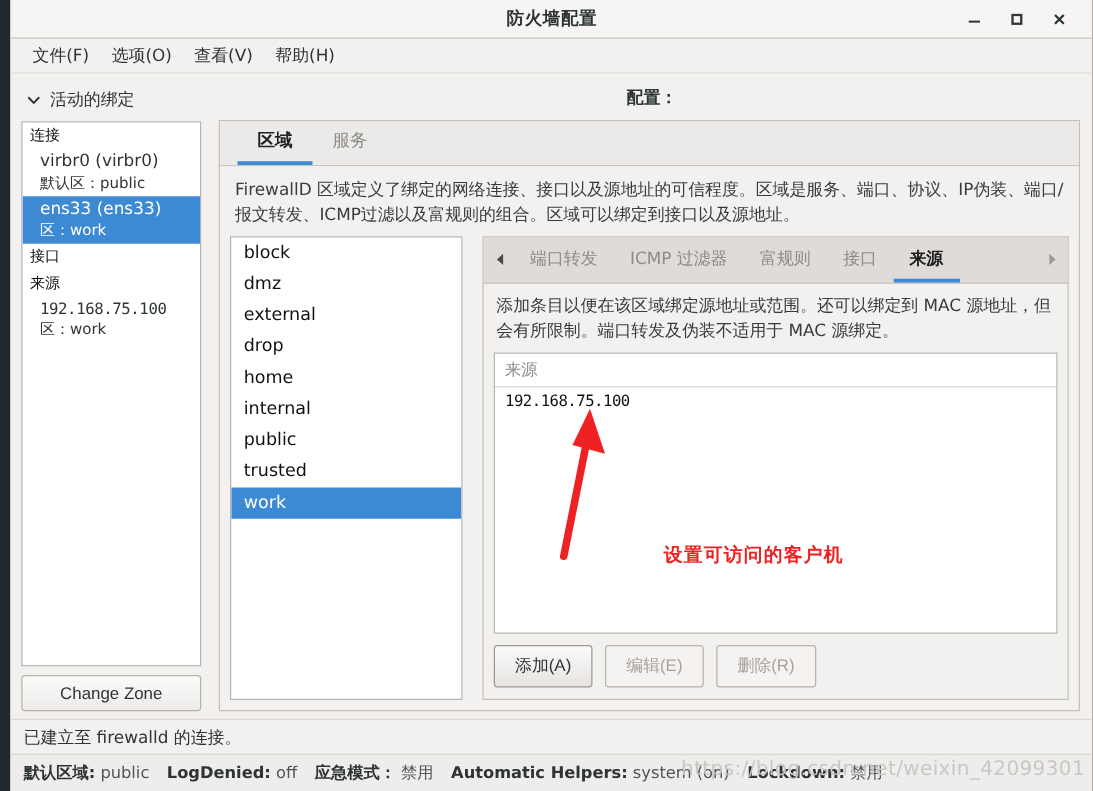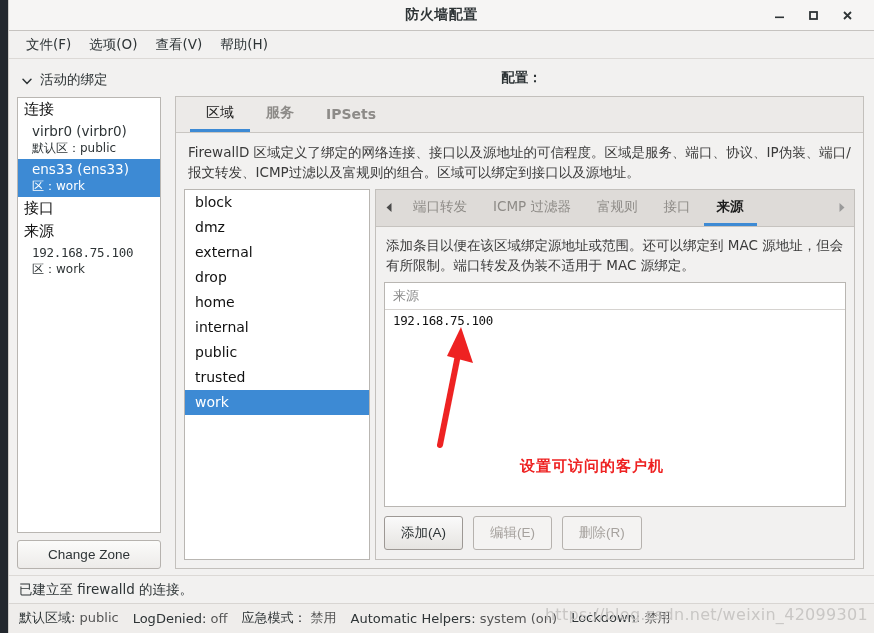--- a/index.html
+++ b/index.html
@@ -126,21 +126,21 @@
     flex: 1 1 auto;
     background: #ffffff;
     border: 1px solid #b9b6b2;
     overflow: hidden;
     min-height: 0;
     font-size: 13px;
   }
   .grp {
     padding: 2px 6px 2px 6px;
     color: #111;
-    font-size: 15px;
+    font-size: 12px;
   }
   .bitem {
     padding: 2px 6px 3px 14px;
     line-height: 1.3;
   }
   .bitem.sel { background: #3d8ad4; color: #fff; }
   .bitem .l1 { font-size: 13.5px; }
   .bitem .l2 { font-size: 12px; }
   .bitem .ip { font-family: "DejaVu Sans Mono", "Liberation Mono", monospace; font-size: 12.5px; letter-spacing: -0.3px; }
   .btn {
@@ -201,37 +201,37 @@
     border-bottom: 1px solid #c9c6c2;
     padding-left: 14px;
     flex: 0 0 auto;
   }
   .tab {
     padding: 8px 16px 7px 16px;
     font-size: 14px;
     color: #8d8b88;
     cursor: pointer;
     border-bottom: 3px solid transparent;
-    font-weight: bold;
-  }
-  .tab.active { color: #222; font-weight: normal; border-bottom-color: #3d8ad4; }
+    font-weight: normal;
+  }
+  .tab.active { color: #222; font-weight: bold; border-bottom-color: #3d8ad4; }
 
   .zoneinfo {
     padding: 9px 12px 6px 12px;
     font-size: 13.5px;
     line-height: 1.5;
     color: #3a3a3a;
     background: #f2f1f0;
     flex: 0 0 auto;
   }
 
   .zonesplit {
     flex: 1 1 auto;
     display: flex;
-    gap: 5px;
+    gap: 16px;
     padding: 0 8px 8px 8px;
     min-height: 0;
   }
   .zonelist {
     width: 186px; flex: 0 0 186px;
     background: #fff;
     border: 1px solid #b9b6b2;
     overflow: hidden;
     font-size: 14px;
   }
@@ -298,21 +298,21 @@
     padding: 3px 8px;
     font-family: "DejaVu Sans Mono", "Liberation Mono", monospace;
     font-size: 12.5px;
     letter-spacing: -0.4px;
     color: #111;
     cursor: pointer;
   }
   .annot-svg { position: absolute; left: 0; top: 0; pointer-events: none; }
   .annot-text {
     position: absolute;
-    left: 135px; top: 174px;
+    left: 135px; top: 152px;
     color: #ee2222;
     font-weight: bold;
     font-size: 15px;
     letter-spacing: 1px;
   }
   .actionrow {
     display: flex; gap: 10px;
     padding: 9px 8px 9px 8px;
     flex: 0 0 auto;
   }
@@ -332,21 +332,21 @@
     font-size: 13px;
     color: #2e3436;
     background: #efedeb;
     border-top: 1px solid #d8d5d2;
     display: flex; align-items: center; gap: 14px;
     position: relative;
     flex: 0 0 auto;
     height: 30px;
   }
   .sb-item { white-space: nowrap; }
-  .sb-item b { font-weight: normal; }
+  .sb-item b { font-weight: bold; }
   .sb-item span { color: #555; }
   .watermark {
     position: absolute;
     right: 6px; top: 1px;
     font-size: 16px;
     color: #c9c7c5;
     letter-spacing: .3px;
     pointer-events: none;
     white-space: nowrap;
   }
@@ -431,21 +431,20 @@
 
         <div class="configrow">
           <span class="configlabel">配置：</span>
         </div>
 
         <div class="outerframe">
 
           <div class="tabstrip">
             <div class="tab active">区域</div>
             <div class="tab">服务</div>
-            <div class="tab">IPSets</div>
           </div>
 
           <div class="zoneinfo">FirewallD 区域定义了绑定的网络连接、接口以及源地址的可信程度。区域是服务、端口、协议、IP伪装、端口/报文转发、ICMP过滤以及富规则的组合。区域可以绑定到接口以及源地址。</div>
 
           <div class="zonesplit">
 
             <div class="zonelist">
               <div class="zrow">block</div>
               <div class="zrow">dmz</div>
               <div class="zrow">external</div>

